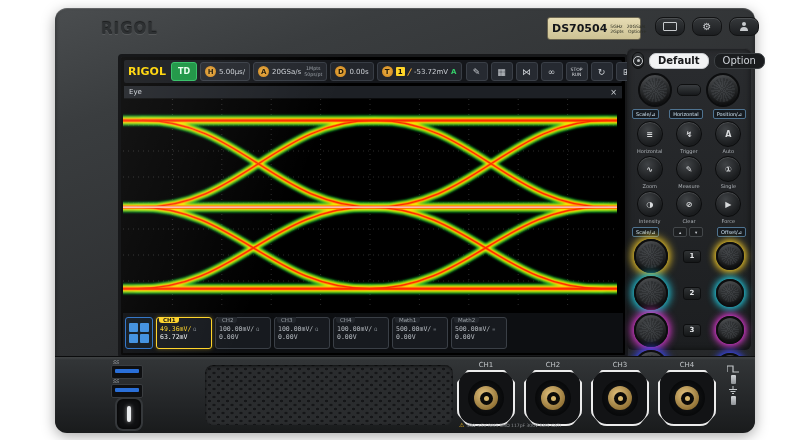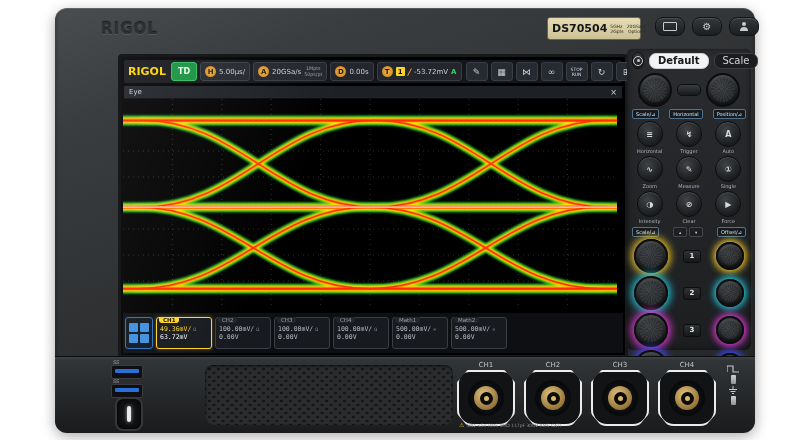--- a/index.html
+++ b/index.html
@@ -366,21 +366,21 @@
         <div class="glare"></div>
       </div>
     </div>
 
     <div class="rpanel">
       <div class="rp-row1">
         <div class="touchbtn">
             <span class="i-touch"></span>
           </div>
         <div class="pill default">Default</div>
-        <div class="pill local">Scale</div>
+        <div class="pill local">Option</div>
       </div>
       <div class="knobrow">
         <div class="knob k30"></div>
         <div class="hpill"></div>
         <div class="knob k30"></div>
       </div>
       <div class="chiprow">
         <span class="chip">Scale/⊿</span>
         <span class="chip">Horizontal</span>
         <span class="chip">Position/⊿</span>

